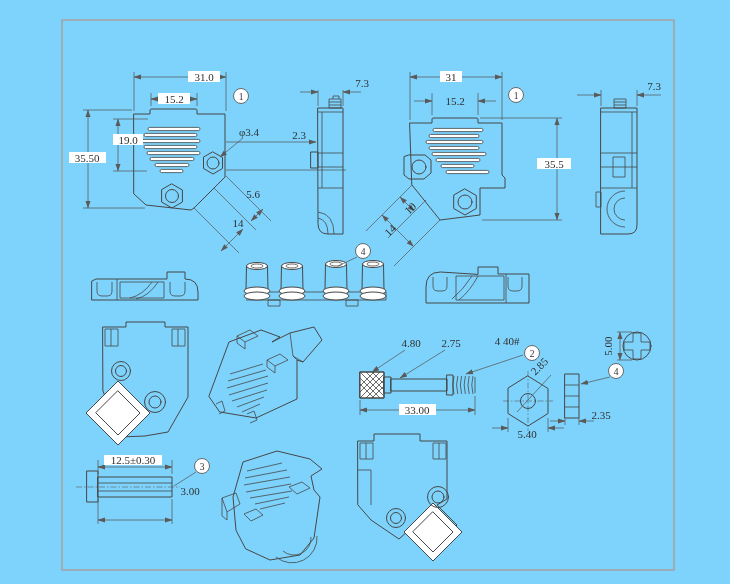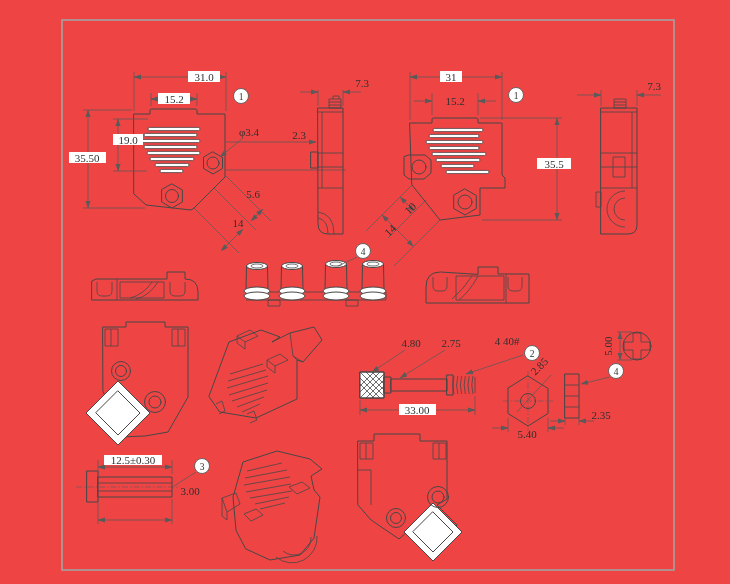--- a/index.html
+++ b/index.html
@@ -1,16 +1,16 @@
 <!DOCTYPE html>
 <html><head>
 <meta charset="utf-8">
 <style>
   html,body{margin:0;padding:0;background:#ffffff;}
-  .page{width:730px;height:584px;position:relative;background:#ef4444;overflow:hidden;}
+  .page{width:730px;height:584px;position:relative;background:#7dd3fc;overflow:hidden;}
   .o  {fill:none;stroke:#474747;stroke-width:1;stroke-linejoin:round;stroke-linecap:round;}
   .o2 {fill:none;stroke:#474747;stroke-width:.8;stroke-linejoin:round;}
   .f  {fill:#ffffff;stroke:#474747;stroke-width:1;stroke-linejoin:round;}
   .v  {fill:#ffffff;stroke:#474747;stroke-width:.8;}
   .d  {fill:none;stroke:#5a5a5a;stroke-width:.75;}
   .cl {fill:none;stroke:#5a5a5a;stroke-width:.6;stroke-dasharray:6 2 1.5 2;}
   .bg {fill:#ffffff;}
   .t  {font:11px "Liberation Serif","DejaVu Serif",serif;fill:#303030;}
   .tc {font:9.5px "Liberation Serif","DejaVu Serif",serif;fill:#303030;text-anchor:middle;}
   .tm {text-anchor:middle;}

